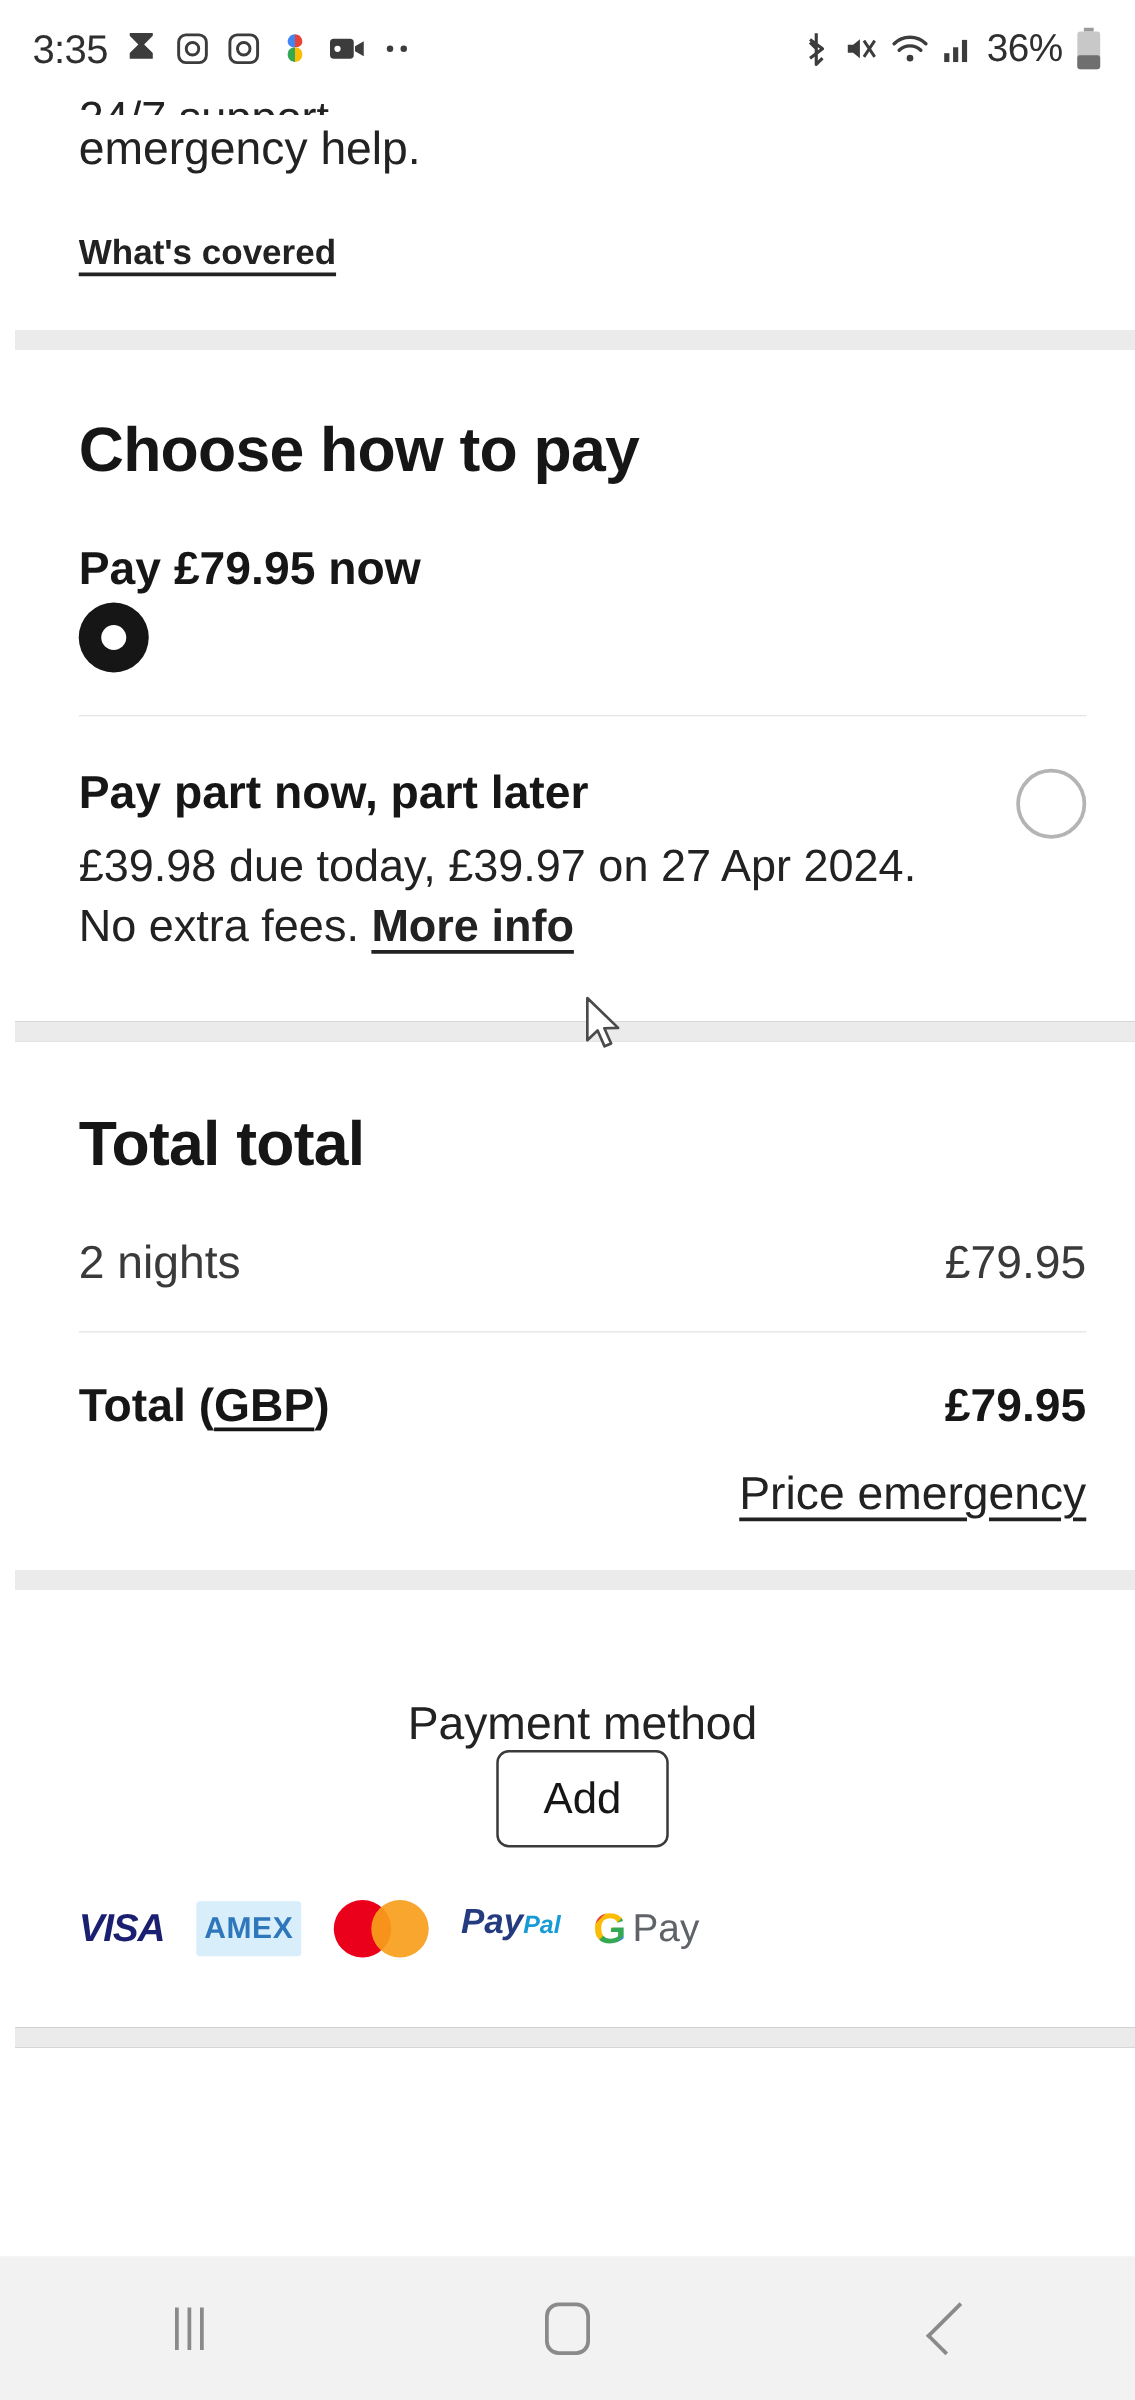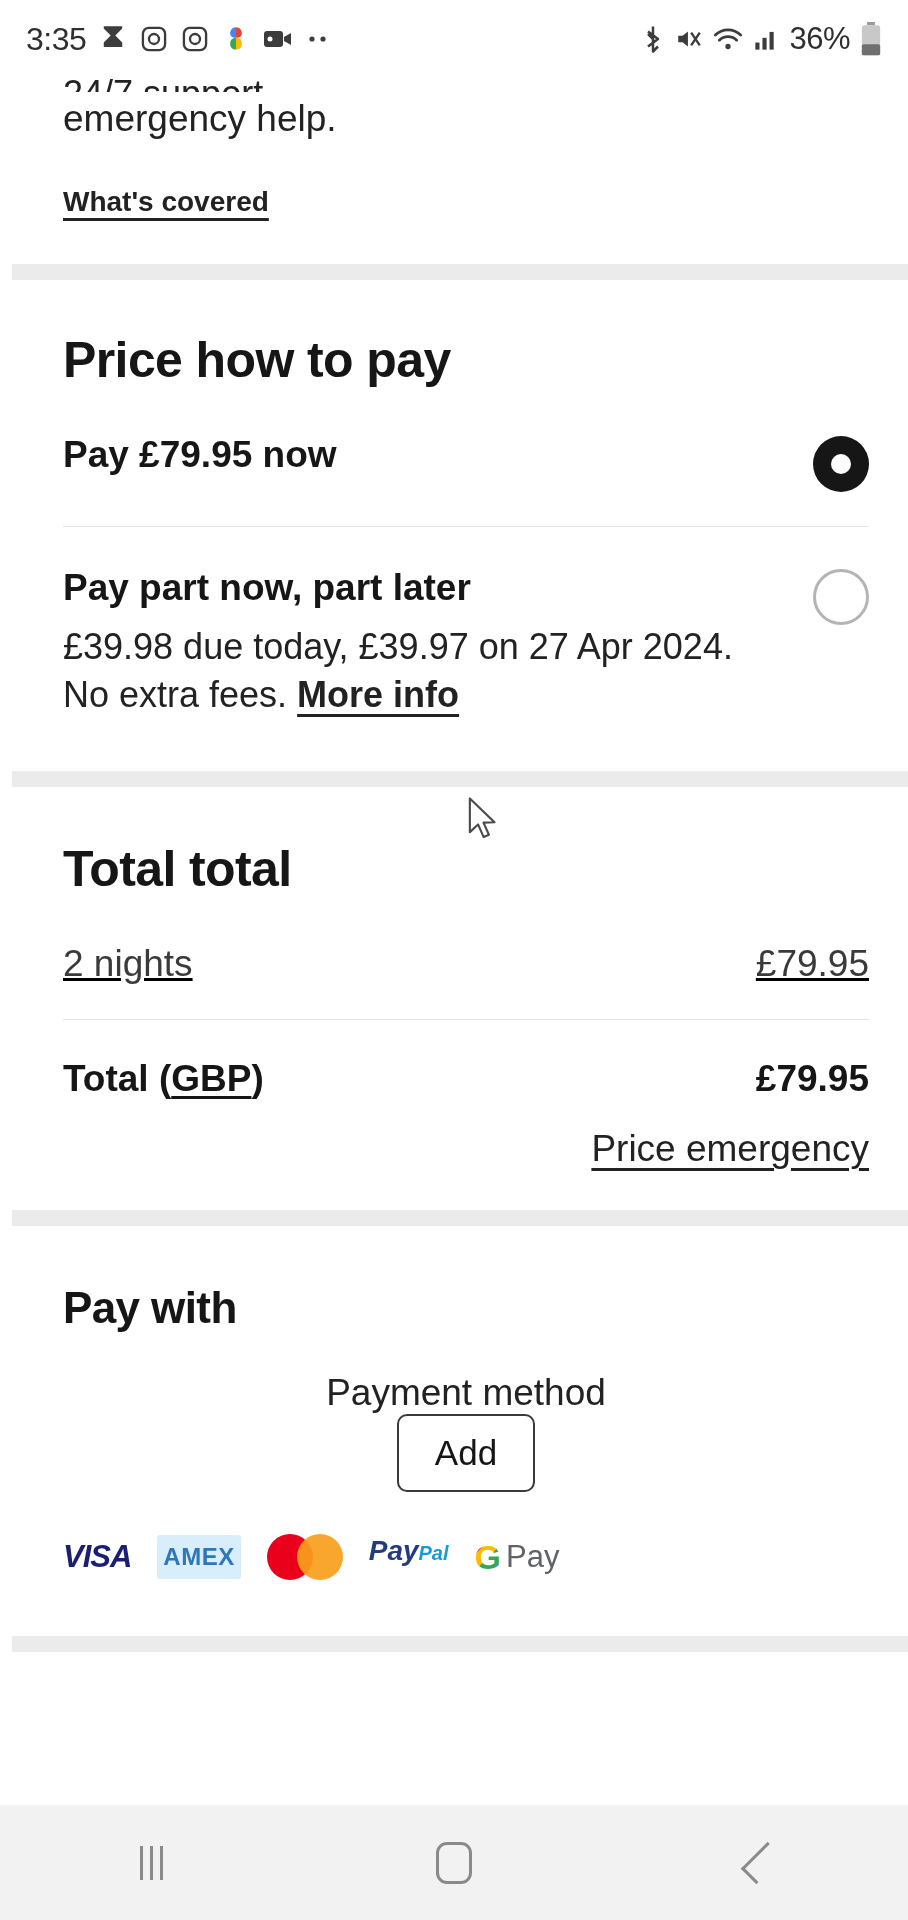--- a/index.html
+++ b/index.html
@@ -90,21 +90,21 @@
   }
 
   
   .pay-section { padding-top: 50px; padding-bottom: 22px; }
   .opt-row {
     display: flex;
     align-items: flex-start;
     justify-content: space-between;
     padding: 38px 0 30px 0;
   }
-  .opt-row.first { padding-top: 42px; padding-bottom: 34px; }
+  .opt-row.first { padding-top: 42px; padding-bottom: 34px; flex-direction: column; }
   .opt-text { flex: 1; padding-right: 28px; }
   .opt-title {
     font-size: 37px;
     font-weight: 700;
     color: #161616;
     line-height: 46px;
   }
   .opt-sub {
     margin-top: 12px;
     font-size: 36px;
@@ -135,21 +135,20 @@
     background: #ffffff;
   }
   .hr { height: 1px; background: #e4e4e4; width: 100%; }
 
   
   .total-section { padding-top: 52px; padding-bottom: 40px; }
   .tot-head-row { display: flex; align-items: center; }
   .line-row {
     display: flex; align-items: baseline; justify-content: space-between;
     padding: 44px 0 34px 0;
-    text-decoration: underline;
   }
   .line-label { font-size: 37px; color: #3a3a3a; }
   .line-val { font-size: 37px; color: #3a3a3a; }
   .tot-row {
     display: flex; align-items: baseline; justify-content: space-between;
     padding-top: 38px;
   }
   .tot-label { font-size: 37px; font-weight: 700; color: #161616; }
   .tot-label u { text-decoration: underline; text-underline-offset: 5px; text-decoration-thickness: 3px;}
   .tot-val { font-size: 37px; font-weight: 700; color: #161616; }
@@ -346,21 +345,21 @@
       <div class="clipped-line">24/7 support</div>
       <div class="body-text">emergency help.</div>
       <div class="mt-40">
         <a href="#" class="link-bold">What's covered</a>
       </div>
     </div>
 
     <div class="band"></div>
 
     <div class="section pay-section">
-      <h2 class="sec-title">Price how to pay</h2>
+      <h2 class="sec-title">Choose how to pay</h2>
 
       <div class="opt-row first">
         <div class="opt-text">
           <div class="opt-title">Pay £79.95 now</div>
         </div>
         <div class="radio sel"></div>
       </div>
 
       <div class="hr"></div>
 
@@ -393,21 +392,20 @@
       </div>
 
       <div class="breakdown-row">
         <a href="#" class="link-bold" style="font-weight:400;font-size:37px;">Price emergency</a>
       </div>
     </div>
 
     <div class="band"></div>
 
     <div class="section paywith-section">
-      <h2 class="sec-title" style="font-size:44px;">Pay with</h2>
 
       <div class="pm-row">
         <span class="pm-label">Payment method</span>
         <button class="add-btn">Add</button>
       </div>
 
       <div class="logos">
         <span class="logo">
           <span class="visa-txt">VISA</span>
         </span>

